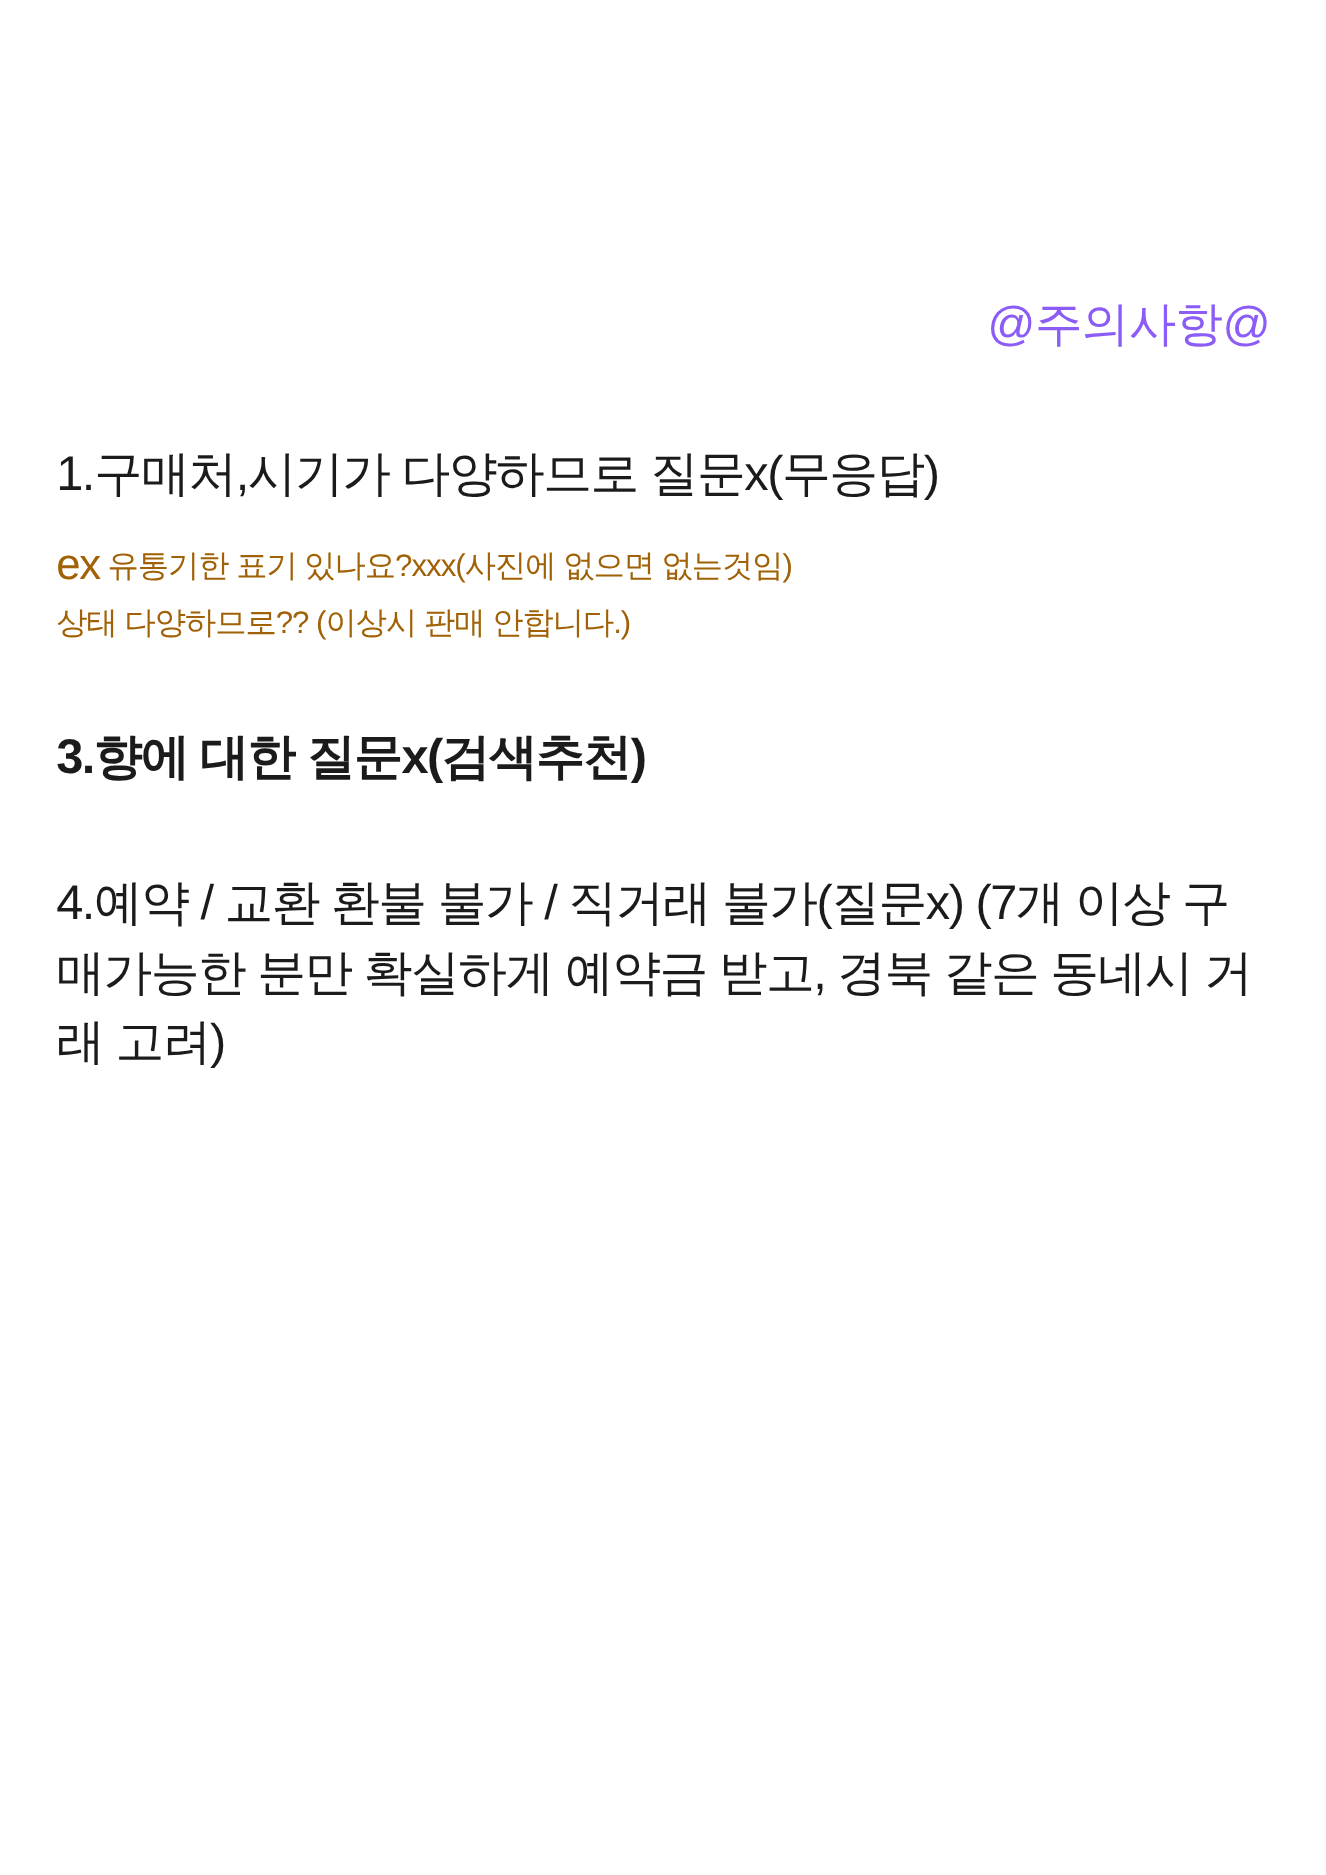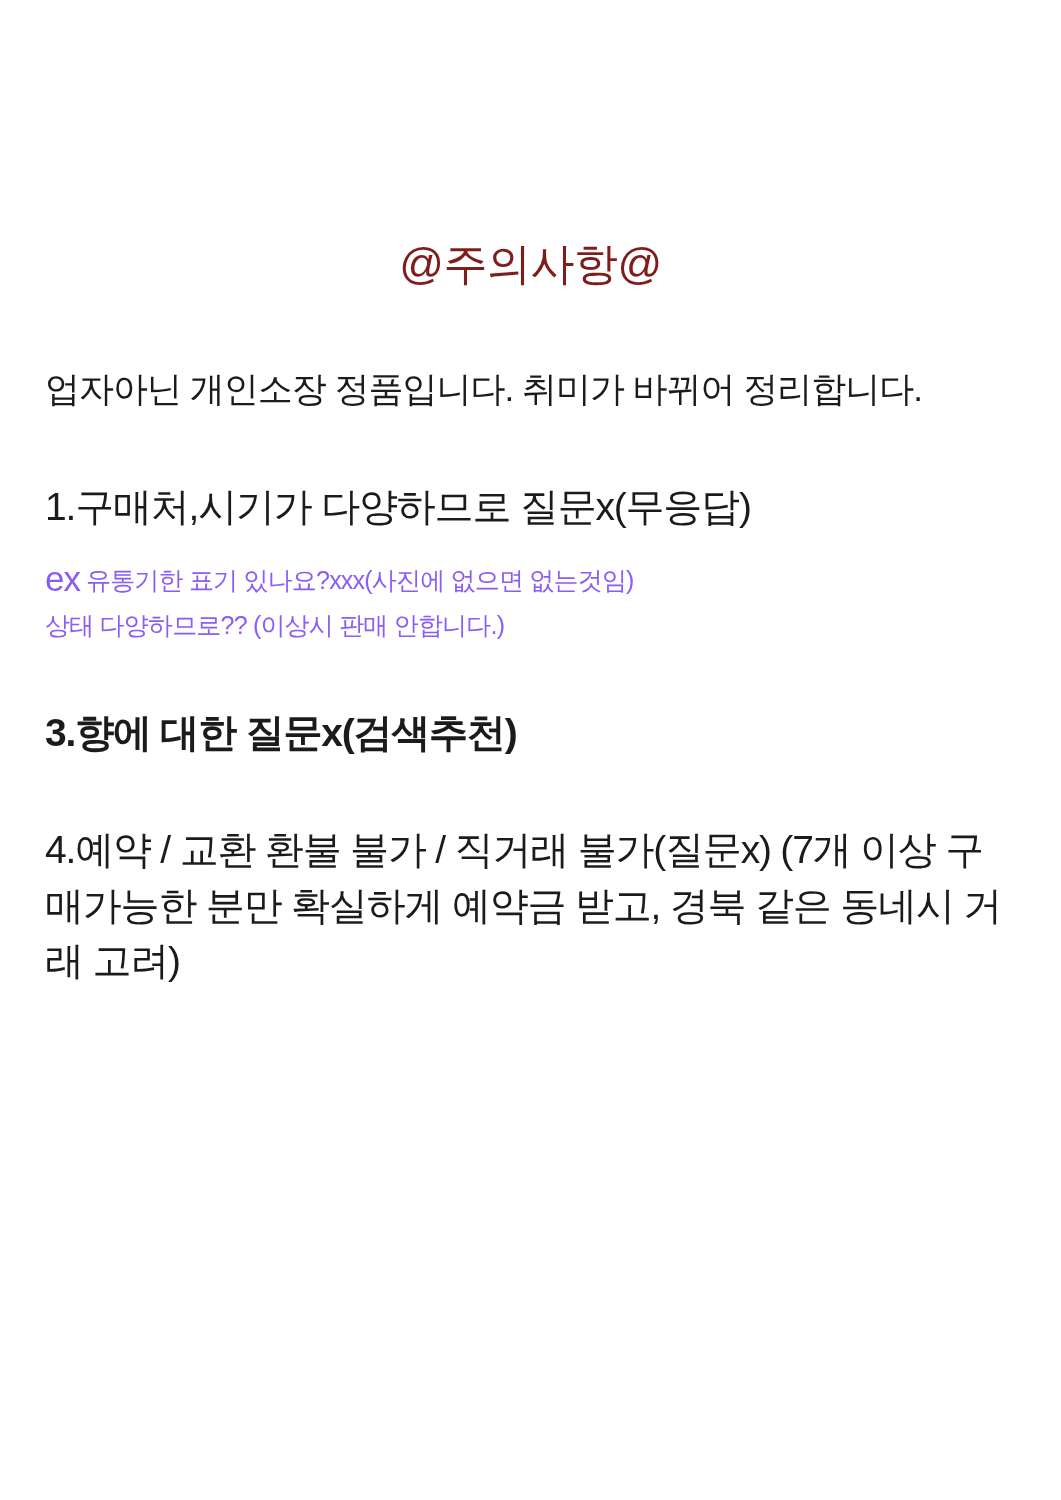--- a/index.html
+++ b/index.html
@@ -15,28 +15,28 @@
     overflow: hidden;
   }
   .page {
     position: relative;
     width: 1061px;
     height: 1500px;
     box-sizing: border-box;
     padding: 0 45px;
   }
   .title {
-    text-align: center;
-    font-size: 44px;
+    text-align: right;
+    font-size: 38px;
     line-height: 1.2;
     font-weight: 400;
     margin: 0;
     padding-top: 238px;
     letter-spacing: -0.5px;
-    color: #7f1d1d;
+    color: #8b5cf6;
   }
   .intro {
     font-size: 35px;
     line-height: 1.25;
     margin: 0;
     padding-top: 76px;
     letter-spacing: -1px;
     color: #1b1b1b;
   }
   .item {
@@ -51,37 +51,36 @@
   .item-3 { padding-top: 60px; font-weight: bold; }
   .item-4 { padding-top: 62px; }
   .ex-block {
     padding-top: 18px;
   }
   .ex-line {
     font-size: 25px;
     line-height: 1.55;
     letter-spacing: -0.8px;
     margin: 0;
-    color: #8b5cf6;
+    color: #a16207;
   }
   .ex-line .ex-label {
     font-size: 35px;
     letter-spacing: -1px;
     vertical-align: -2px;
     margin-right: 6px;
   }
 </style>
 </head>
 <body>
 
 <div class="page">
 
   <h1 class="title">@주의사항@</h1>
 
-  <p class="intro">업자아닌 개인소장 정품입니다. 취미가 바뀌어 정리합니다.</p>
 
   <p class="item item-1">1.구매처,시기가 다양하므로 질문x(무응답)</p>
 
 
   <div class="ex-block">
     <p class="ex-line"><span class="ex-label">ex</span><span>유통기한 표기 있나요?xxx(사진에 없으면 없는것임)</span></p>
     <p class="ex-line">상태 다양하므로?? (이상시 판매 안합니다.)</p>
   </div>
 
   <p class="item item-3">3.향에 대한 질문x(검색추천)</p>

